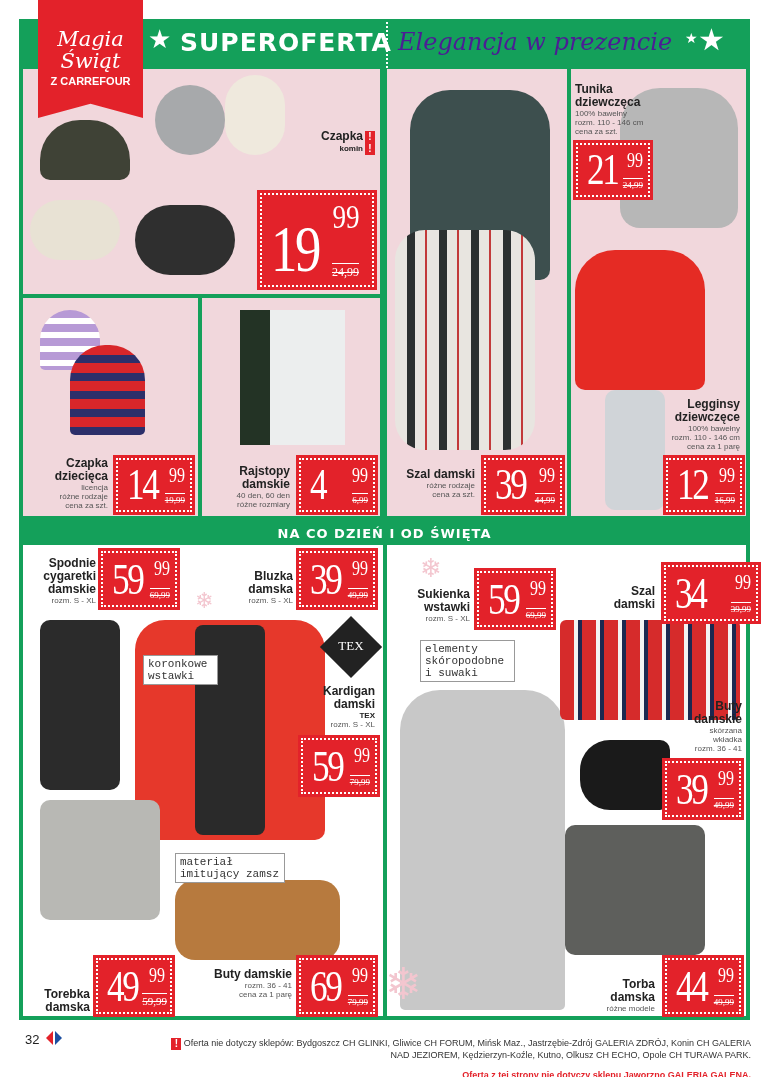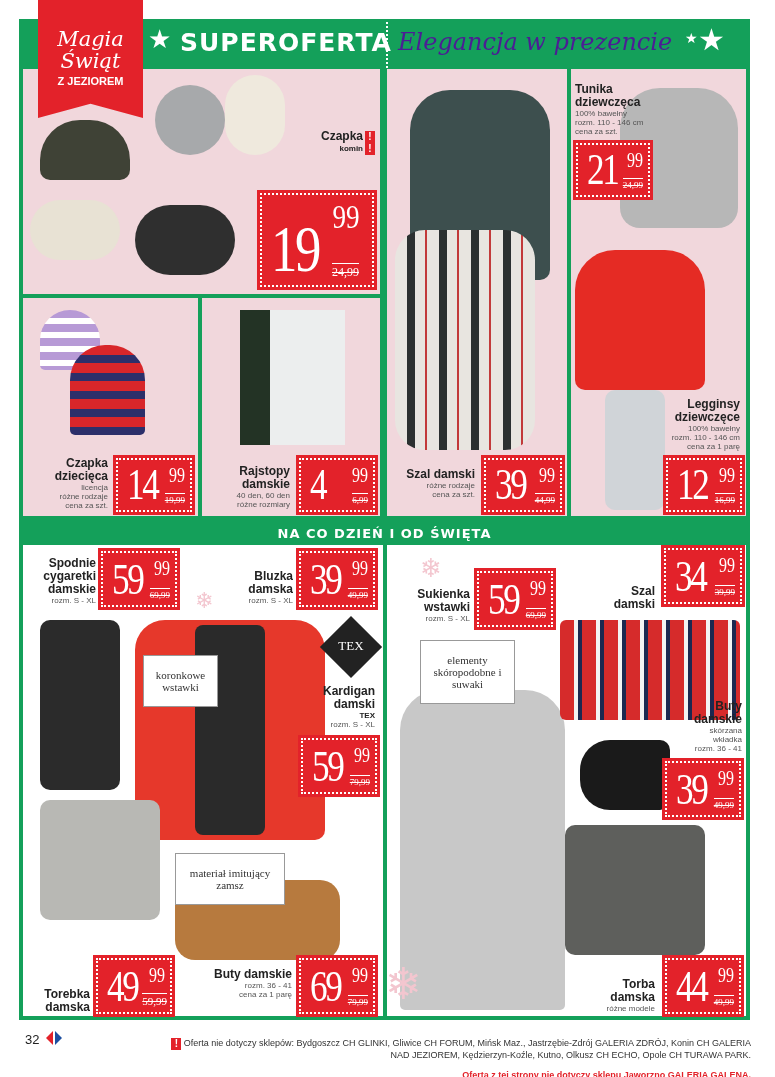--- a/index.html
+++ b/index.html
@@ -19,21 +19,21 @@
   .price { position: absolute; background: #e3222a; color: #fff; outline: 2px dotted #fff; outline-offset: -5px; font-family: "Liberation Serif", serif; }
   .price .main { position: absolute; left: 14px; bottom: 8px; font-size: 50px; line-height: 1; letter-spacing: -3px; transform: scaleX(0.8); transform-origin: left bottom; }
   .price .cents { position: absolute; right: 14px; top: 10px; font-size: 26px; line-height: 1; transform: scaleX(0.8); }
   .price .old { position: absolute; right: 18px; bottom: 10px; font-size: 12px; text-decoration: line-through; border-top: 1px solid #fff; padding-top: 1px; }
   .label { position: absolute; text-align: right; color: #222; font-family: "Liberation Sans", sans-serif; }
   .label .name { font-weight: bold; font-size: 12px; line-height: 13px; }
   .label .det { font-size: 8px; line-height: 9px; color: #555; }
   .excl { display: inline-block; width: 10px; height: 12px; background: #e3222a; color: #fff; font-size: 10px; font-weight: bold; text-align: center; line-height: 12px; vertical-align: middle; margin-left: 2px; }
   .red { color: #e3222a; margin-top: 48px; }
   .section-bar { position: absolute; left: 19px; top: 523px; width: 731px; height: 22px; background: #14a05a; color: #fff; font-weight: bold; font-size: 13px; text-align: center; line-height: 22px; letter-spacing: 1px; font-family: "DejaVu Sans", sans-serif; }
-  .callout { position: absolute; border: 1px solid #999; background: #fff; text-align: center; font-size: 11px; line-height: 12px; color: #333; padding: 13px 4px; font-family: Liberation Serif, serif; }
+  .callout { position: absolute; border: 1px solid #999; background: #fff; font-size: 11px; line-height: 12px; color: #333; padding: 2px 4px; font-family: Liberation Mono, monospace; }
   .prod { position: absolute; border-radius: 8px; }
   .tex { position: absolute; left: 329px; top: 625px; width: 44px; height: 44px; background: #222; transform: rotate(45deg); }
   .tex-t { position: absolute; left: 333px; top: 638px; width: 36px; text-align: center; color: #fff; font-size: 13px; font-family: "Liberation Serif", serif; }
   .footer-red { position: absolute; right: 24px; top: 1026px; color: #e3222a; font-weight: bold; font-size: 9px; font-family: "Liberation Sans", sans-serif; margin-top: 44px; }
   .footer-txt { position: absolute; right: 24px; top: 1038px; width: 600px; text-align: right; color: #333; font-size: 9px; line-height: 11px; font-family: "Liberation Sans", sans-serif; }
   .pagenum { position: absolute; left: 25px; top: 1032px; font-size: 13px; color: #222; font-family: "Liberation Sans", sans-serif; }
   .logo { position: absolute; left: 44px; top: 1030px; width: 20px; height: 16px; }
 </style>
 </head>
 <body>
@@ -46,21 +46,21 @@
 <div class="panel-pink" style="left:387px;top:69px;width:180px;height:447px"></div>
 <div class="panel-pink" style="left:571px;top:69px;width:175px;height:447px"></div>
 
 <div class="panel-white" style="left:23px;top:545px;width:360px;height:471px"></div>
 <div class="panel-white" style="left:387px;top:545px;width:359px;height:471px"></div>
 
 <div class="header-bar"></div>
 <div class="badge">
   <div class="script" style="margin-top:28px">Magia</div>
   <div class="script">Świąt</div>
-  <div class="small">Z JEZIOREM</div>
+  <div class="small">Z CARREFOUR</div>
 </div>
 <span class="star" style="left:148px;top:24px;font-size:26px">★</span>
 <span class="superoferta">SUPEROFERTA</span>
 <div class="dotsep"></div>
 <span class="elegancja">Elegancja w prezencie</span>
 <span class="star" style="left:698px;top:22px;font-size:30px">★</span>
 <span class="star" style="left:685px;top:30px;font-size:14px">★</span>
 
 <div class="prod" style="left:40px;top:120px;width:90px;height:60px;background:#3f4236;border-radius:40px 40px 10px 10px"></div>
 <div class="prod" style="left:155px;top:85px;width:70px;height:70px;background:#a7a9ab;border-radius:35px"></div>
@@ -229,21 +229,21 @@
 </div>
 <div class="price" style="left:474px;top:568px;width:82px;height:62px">
   <span class="main" style="font-size:44px">59</span>
   <span class="cents" style="font-size:20px;right:8px">99</span>
   <span class="old" style="font-size:9px;right:10px">69,99</span>
 </div>
 
 <div class="label" style="left:595px;top:585px;width:60px">
   <div class="name">Szal damski</div>
 </div>
-<div class="price" style="left:661px;top:545px;width:84px;height:62px">
+<div class="price" style="left:661px;top:562px;width:100px;height:62px">
   <span class="main" style="font-size:44px">34</span>
   <span class="cents" style="font-size:20px;right:8px">99</span>
   <span class="old" style="font-size:9px;right:10px">39,99</span>
 </div>
 
 <div class="label" style="left:670px;top:700px;width:72px">
   <div class="name">Buty damskie</div>
   <div class="det">skórzana</div>
   <div class="det">wkładka</div>
   <div class="det">rozm. 36 - 41</div>

